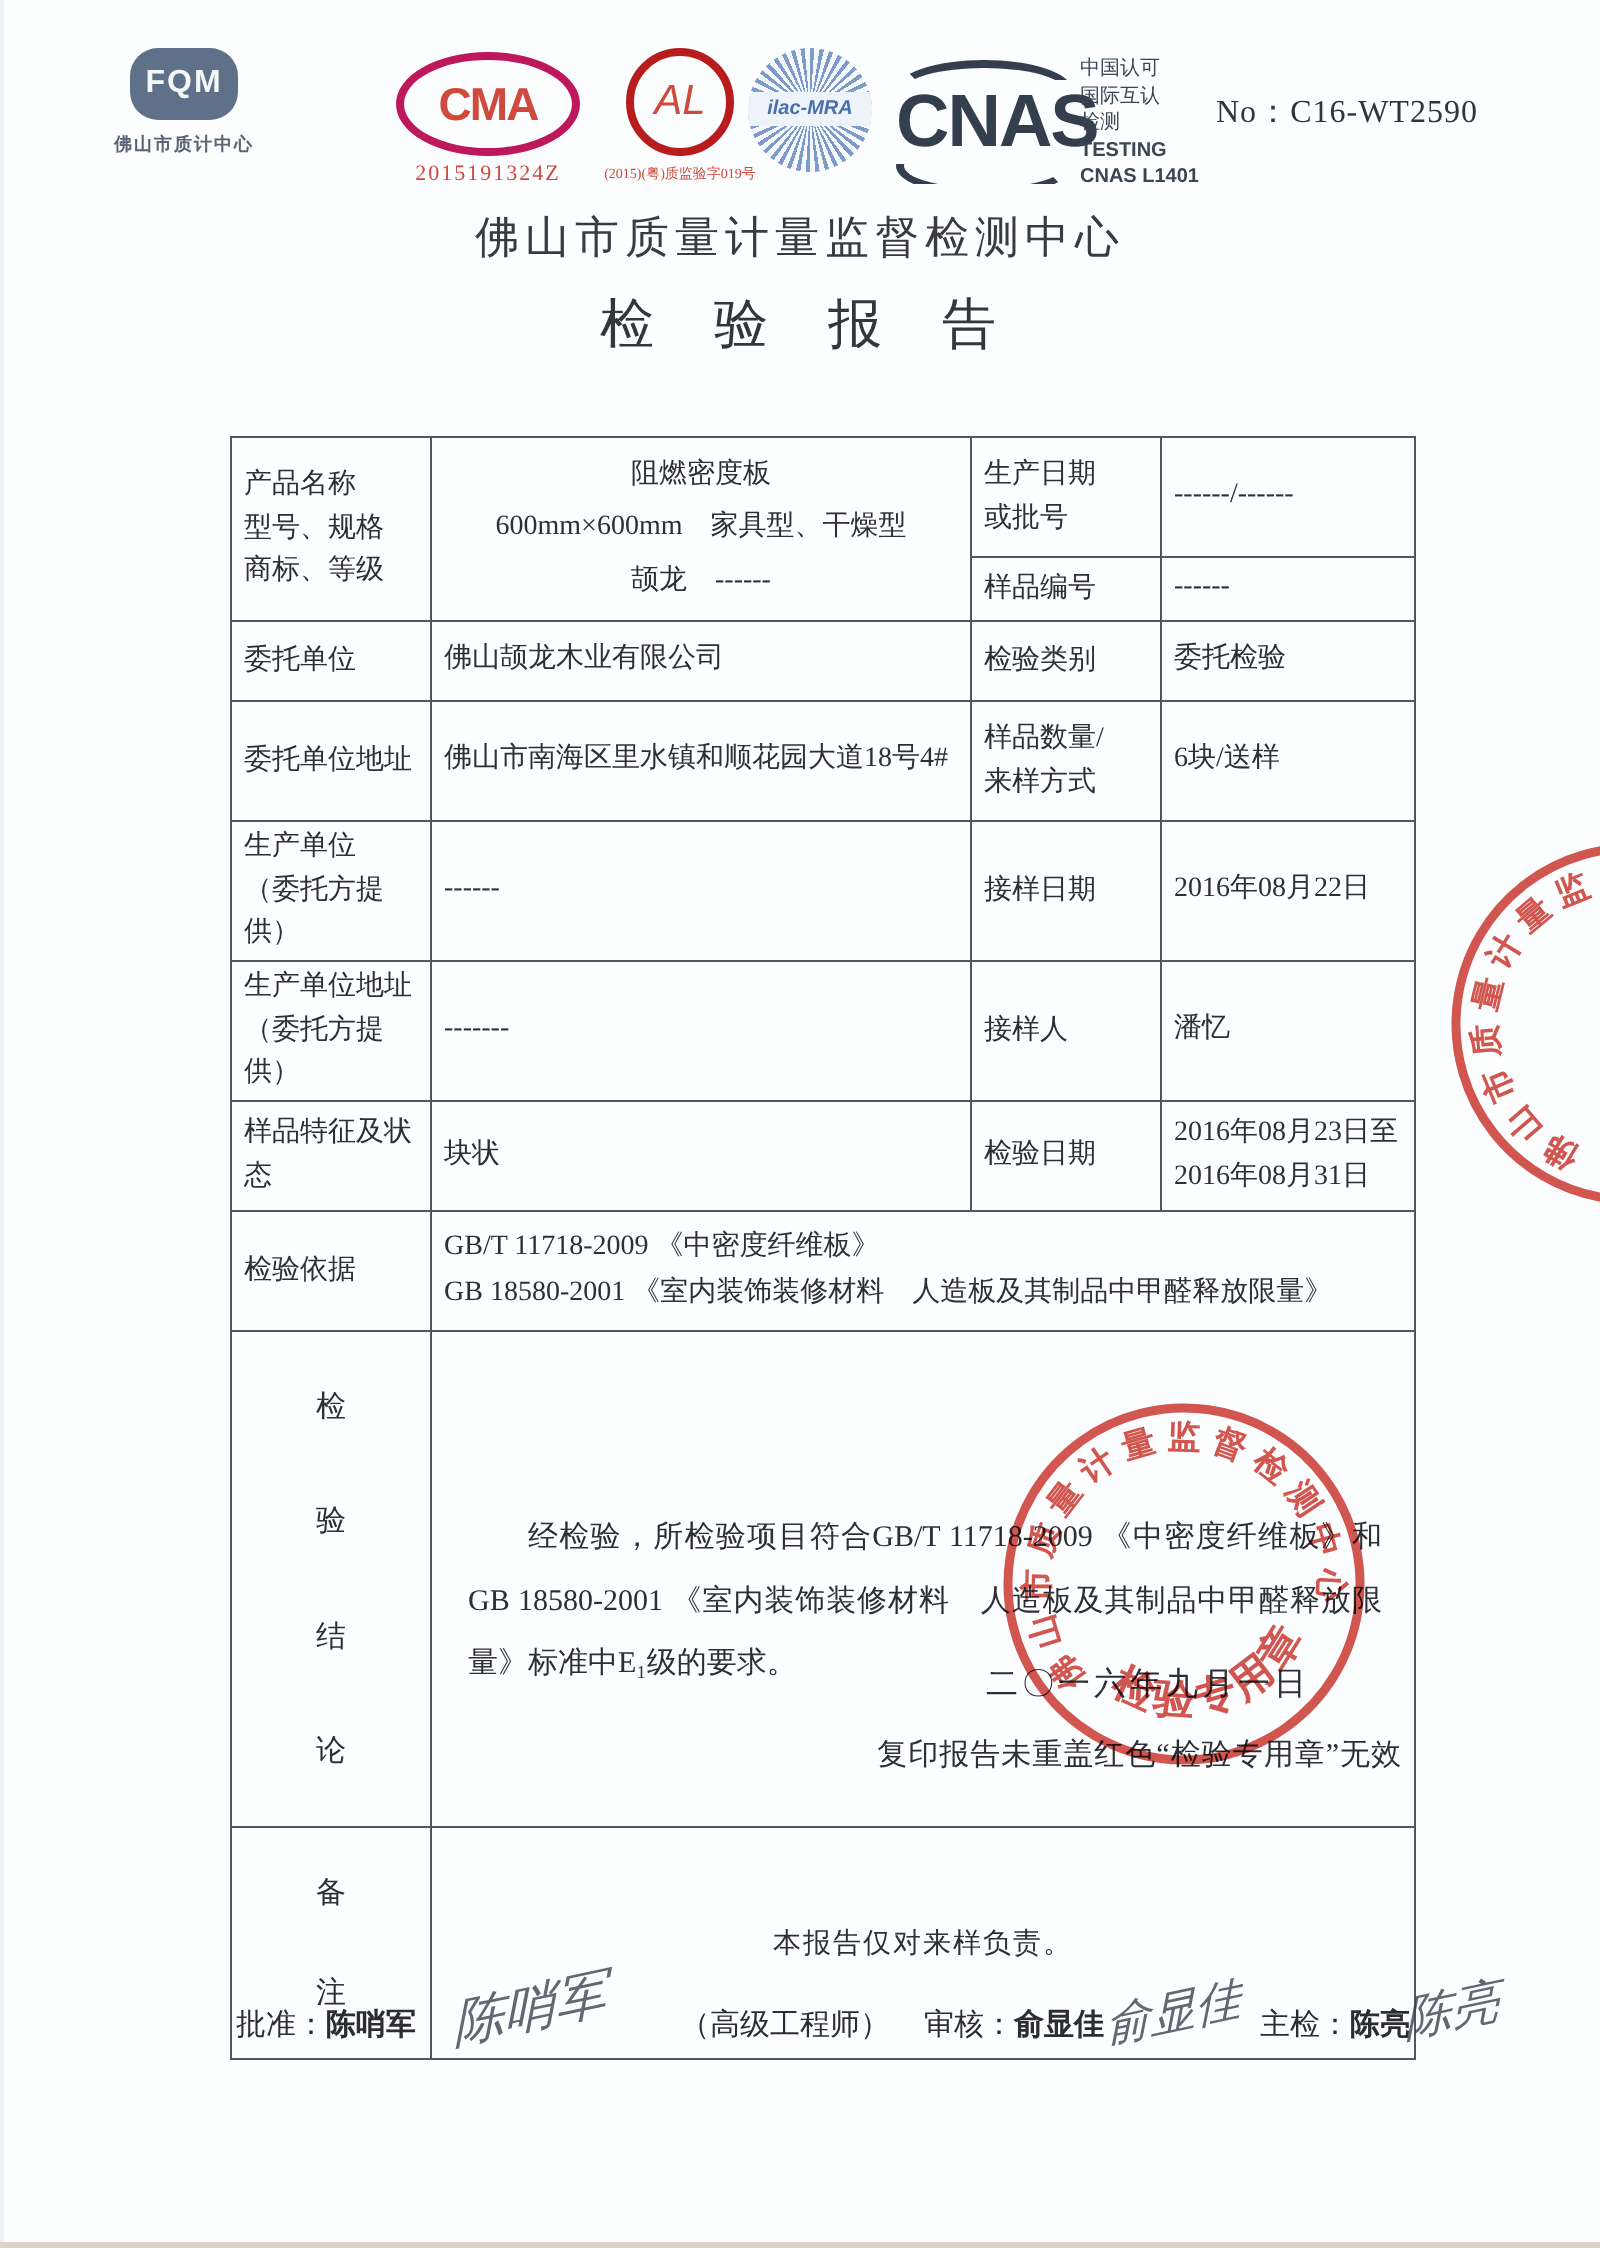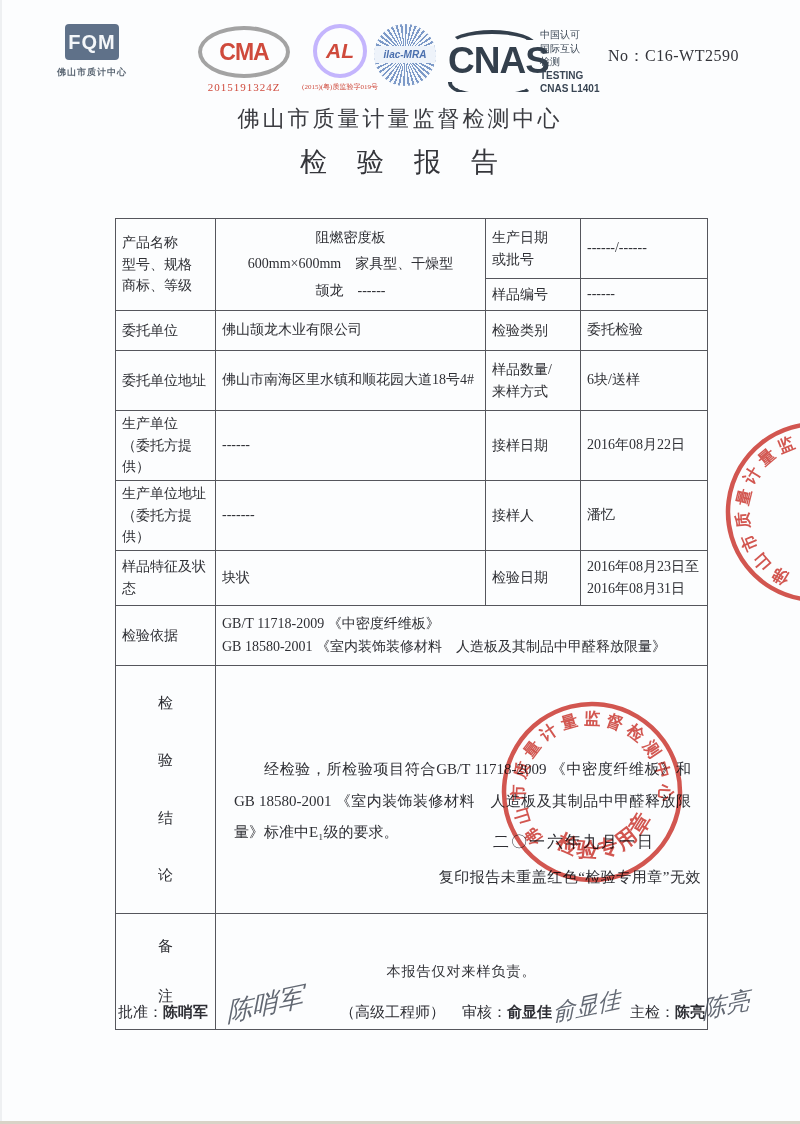--- a/index.html
+++ b/index.html
@@ -8,34 +8,34 @@
     background:#fcfdfe;overflow:hidden;
     font-family:"Liberation Serif","DejaVu Serif",serif;
     color:#2e2f34;
   }
   .page::after{content:"";position:absolute;left:0;bottom:0;width:100%;height:3px;background:#d9d3c7;}
   .page::before{content:"";position:absolute;left:0;top:0;width:2px;height:100%;background:#eef0f2;}
 
   
   .hdr{position:absolute;left:0;top:0;width:100%;height:110px;}
   .fqm{position:absolute;left:52px;top:24px;width:80px;text-align:center;}
-  .fqm-box{width:54px;height:36px;margin:0 auto;background:#5f7189;border-radius:4px;
-    color:#f4f7fa;font-weight:bold;font-size:20px;line-height:36px;letter-spacing:1px;
+  .fqm-box{width:54px;height:36px;margin:0 auto;background:#5f7189;border-radius:14px;
+    color:#f4f7fa;font-weight:bold;font-size:16px;line-height:36px;letter-spacing:1px;
     font-family:"Liberation Sans",sans-serif;}
   .fqm-cap{margin-top:6px;font-size:9px;color:#5a6673;font-weight:bold;letter-spacing:1px;}
 
   .cma{position:absolute;left:198px;top:26px;width:92px;text-align:center;}
-  .cma-oval{width:84px;height:44px;margin:0 auto;border:4px solid #a3a3a3;border-radius:50%;
+  .cma-oval{width:84px;height:44px;margin:0 auto;border:4px solid #be185d;border-radius:50%;
     color:#cf4a3c;font-weight:bold;font-size:23px;line-height:44px;
     font-family:"Liberation Sans",sans-serif;letter-spacing:-1px;}
   .cma-num{margin-top:3px;font-size:11px;color:#cf4a3c;letter-spacing:1px;}
 
   .al{position:absolute;left:300px;top:24px;width:80px;text-align:center;}
-  .al-circ{width:46px;height:46px;margin:0 auto;border:4px solid #c4b5fd;border-radius:50%;
-    color:#cf4a3c;font-weight:bold;font-size:21px;line-height:46px;font-style:italic;
+  .al-circ{width:46px;height:46px;margin:0 auto;border:4px solid #b91c1c;border-radius:50%;
+    color:#cf4a3c;font-weight:normal;font-size:21px;line-height:46px;font-style:italic;
     font-family:"Liberation Sans",sans-serif;}
   .al-cap{margin-top:4px;font-size:7px;color:#cf4a3c;white-space:nowrap;}
 
   .ilac{position:absolute;left:374px;top:24px;width:62px;height:62px;border-radius:50%;
     background:repeating-conic-gradient(#7d9ac8 0deg 4deg,#f6f9fc 4deg 9deg);overflow:hidden;}
   .ilac-band{position:absolute;left:0;top:22px;width:100%;height:17px;background:#eef3fa;
     color:#4a6fae;font-weight:bold;font-size:10px;line-height:17px;text-align:center;
     font-family:"Liberation Sans",sans-serif;font-style:italic;}
 
   .cnas{position:absolute;left:448px;top:30px;width:86px;text-align:center;color:#333f4c;}

